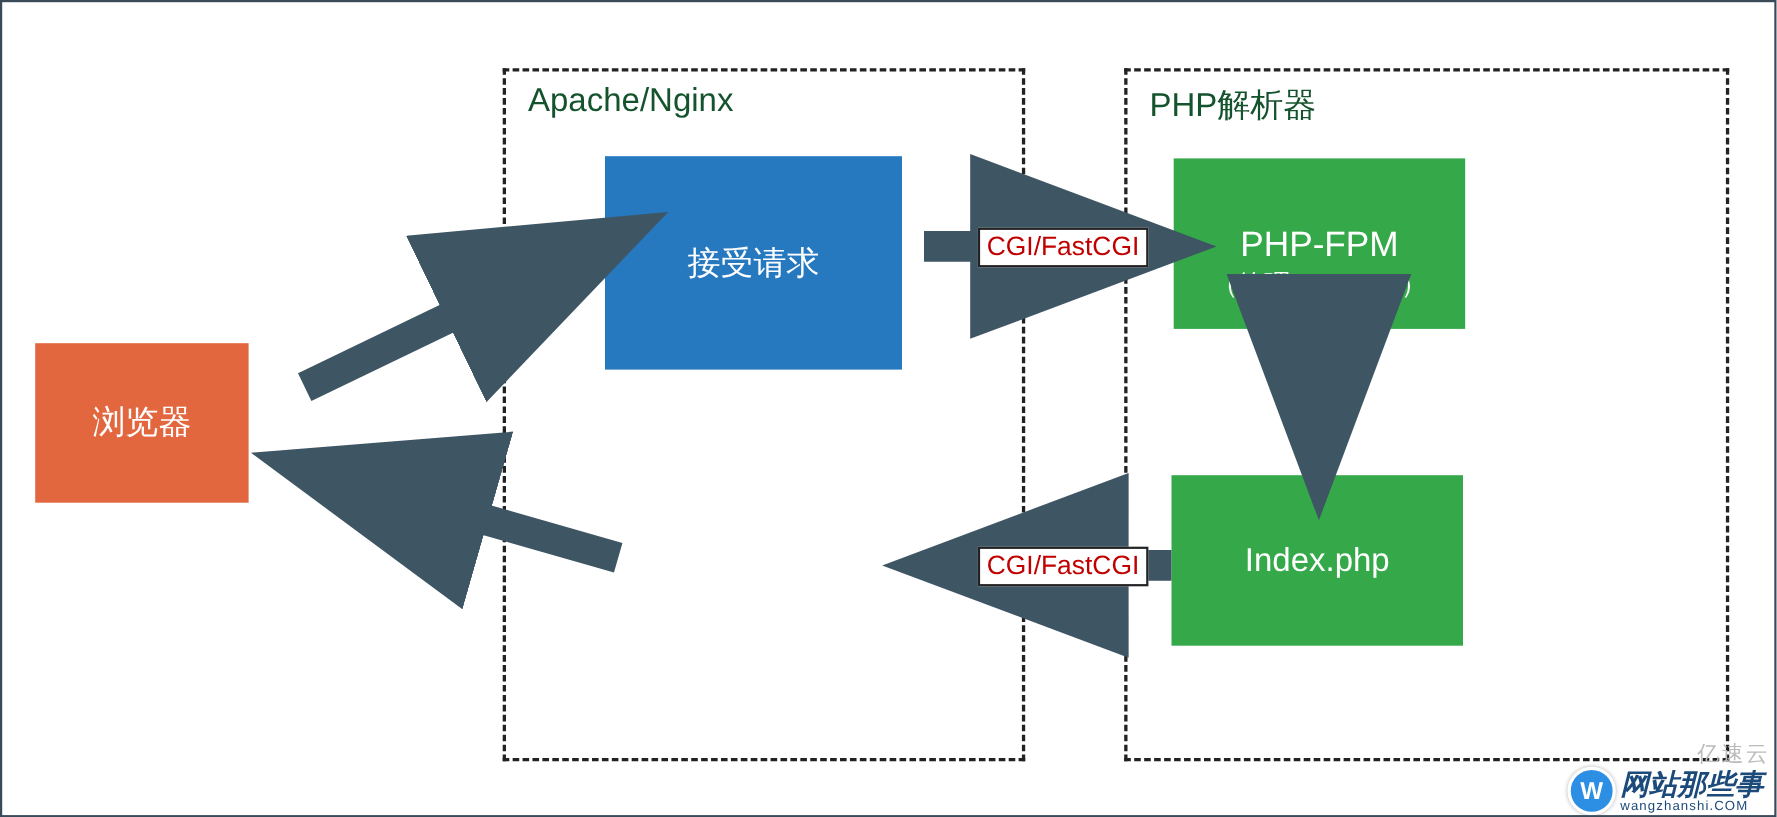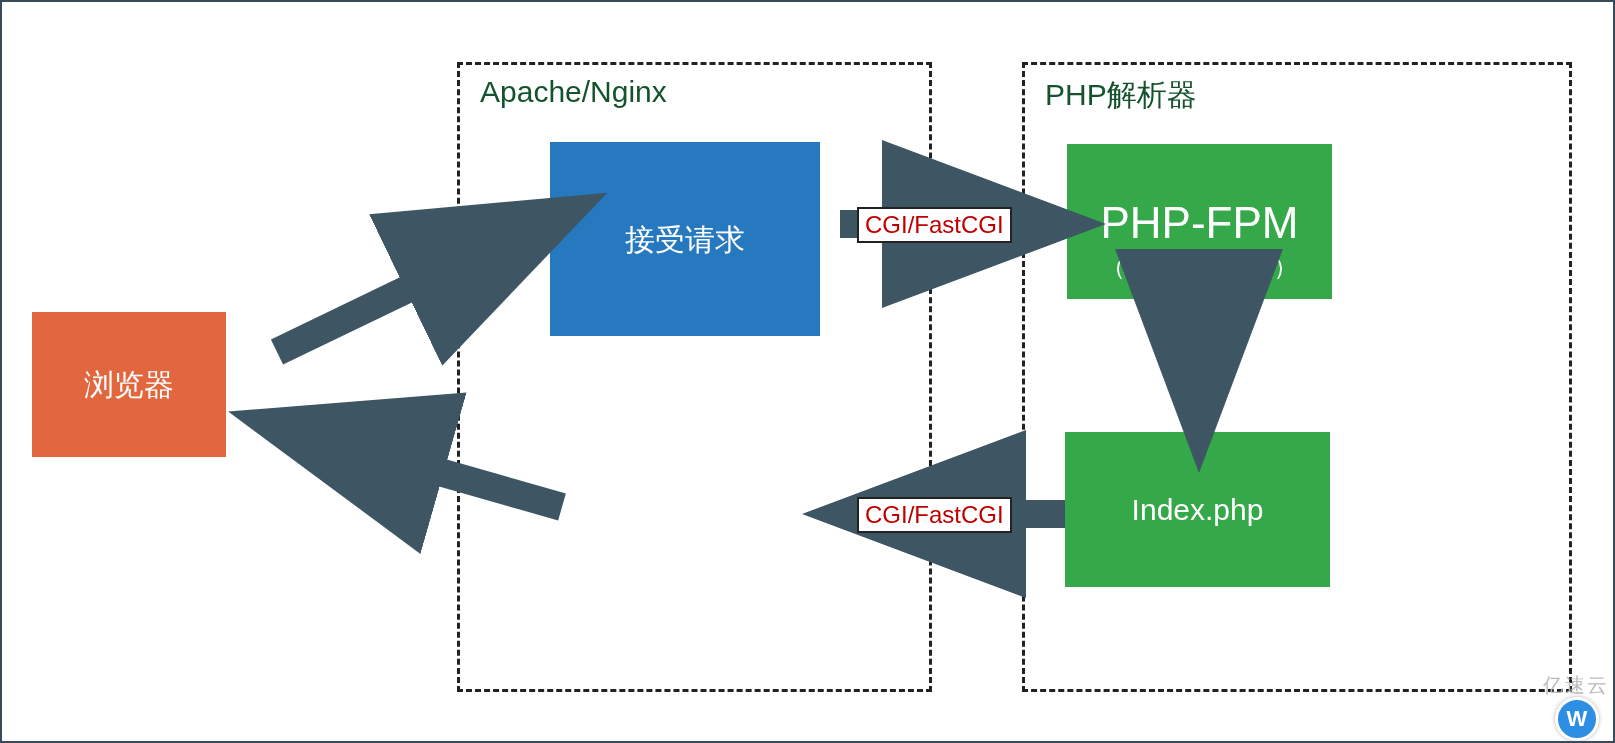--- a/index.html
+++ b/index.html
@@ -44,20 +44,21 @@
     font-size: 30px;
     font-weight: 400;
   }
   .arrow-label {
     position: absolute;
     color: #c00000;
     font-size: 24px;
     border: 2px solid #222;
     background: #fff;
     padding: 2px 6px;
+    margin-left: 32px;
   }
   svg.arrow {
     position: absolute;
     overflow: visible;
   }
   .wm {
     position: absolute;
     right: 4px;
     bottom: 42px;
     color: #bbb;
@@ -121,21 +122,21 @@
   <div class="box blue" style="left:548px; top:140px; width:270px; height:194px;">
     <span>接受请求</span>
   </div>
 
 
   <div class="dashed-group" style="left:1020px; top:60px; width:550px; height:630px;">
     <div class="group-title">PHP解析器</div>
   </div>
 
   <div class="box green" style="left:1065px; top:142px; width:265px; height:155px; flex-direction:column;">
-    <span style="font-size:44px;margin-top:33px;">PHP-FPM</span>
+    <span style="font-size:32px;margin-top:33px;">PHP-FPM</span>
     <span style="font-size:24px;">（管理PHP-CGI）</span>
   </div>
 
   <div class="box green" style="left:1063px; top:430px; width:265px; height:155px;">
     <span>Index.php</span>
   </div>
 
   <svg class="arrow" style="left:265px; top:175px; width:310px; height:190px;">
     <defs>
       <marker id="ah1" markerWidth="8" markerHeight="8" refX="6" refY="3" orient="auto">
@@ -180,15 +181,19 @@
       </marker>
     </defs>
     <line x1="225" y1="22" x2="18" y2="22" stroke="#3e5564" stroke-width="28" marker-end="url(#ah5)"></line>
   </svg>
   <div class="arrow-label" style="left:855px; top:495px;">CGI/FastCGI</div>
 
   <div class="wm">亿速云</div>
 
   <div class="logo-wrap">
     <div class="logo-badge">W</div>
+    <div class="logo-text">
+      <span class="logo-cn">网站那些事</span>
+      <span class="logo-en">wangzhanshi.COM</span>
+    </div>
   </div>
 
 </div>
 
 </body></html>

